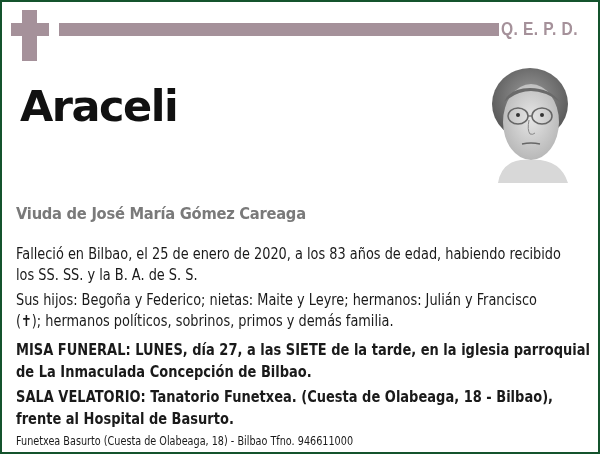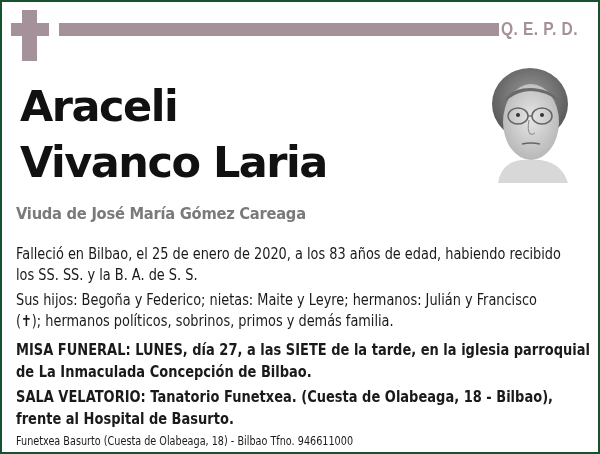--- a/index.html
+++ b/index.html
@@ -19,20 +19,21 @@
       position: absolute; left: 499px; top: 16px;
       font-family: "Liberation Sans", sans-serif; font-weight: bold;
       font-size: 19px; color: var(--accent); letter-spacing: 0.5px;
       transform: scaleX(0.82); transform-origin: left top; white-space: nowrap;
     }
     .name {
       position: absolute; left: 18px; top: 76px;
       font-family: "DejaVu Sans", sans-serif; font-weight: bold;
       font-size: 43px; line-height: 56px; color: #111;
       letter-spacing: -1.5px;
+      text-align: center;
     }
     .photo {
       position: absolute; left: 478px; top: 56px; width: 100px; height: 130px;
     }
     .subtitle {
       position: absolute; left: 14px; top: 202px;
       font-family: "DejaVu Sans", sans-serif; font-weight: bold;
       font-size: 16px; color: #7a7a7a;
       transform: scaleX(0.92); transform-origin: left top; white-space: nowrap;
       letter-spacing: -0.3px;
@@ -61,21 +62,20 @@
 <div class="frame" style="--accent:#a5919a;">
   <div>
     <div class="cross-v"></div>
     <div class="cross-h"></div>
   </div>
   <div class="top-bar"></div>
   <div class="qepd">Q. E. P. D.</div>
 
   <div class="name">
     <div>Araceli</div>
-    <div>Vivanco Laria</div>
   </div>
 
   <div class="photo" title="Portrait photo of the deceased">
     <svg width="100" height="130" viewBox="0 0 100 130" xmlns="http://www.w3.org/2000/svg">
       <defs>
         <radialGradient id="hair" cx="50%" cy="40%" r="60%">
           <stop offset="0%" stop-color="#9a9a9a"></stop>
           <stop offset="100%" stop-color="#555"></stop>
         </radialGradient>
         <radialGradient id="skin" cx="50%" cy="45%" r="55%">

